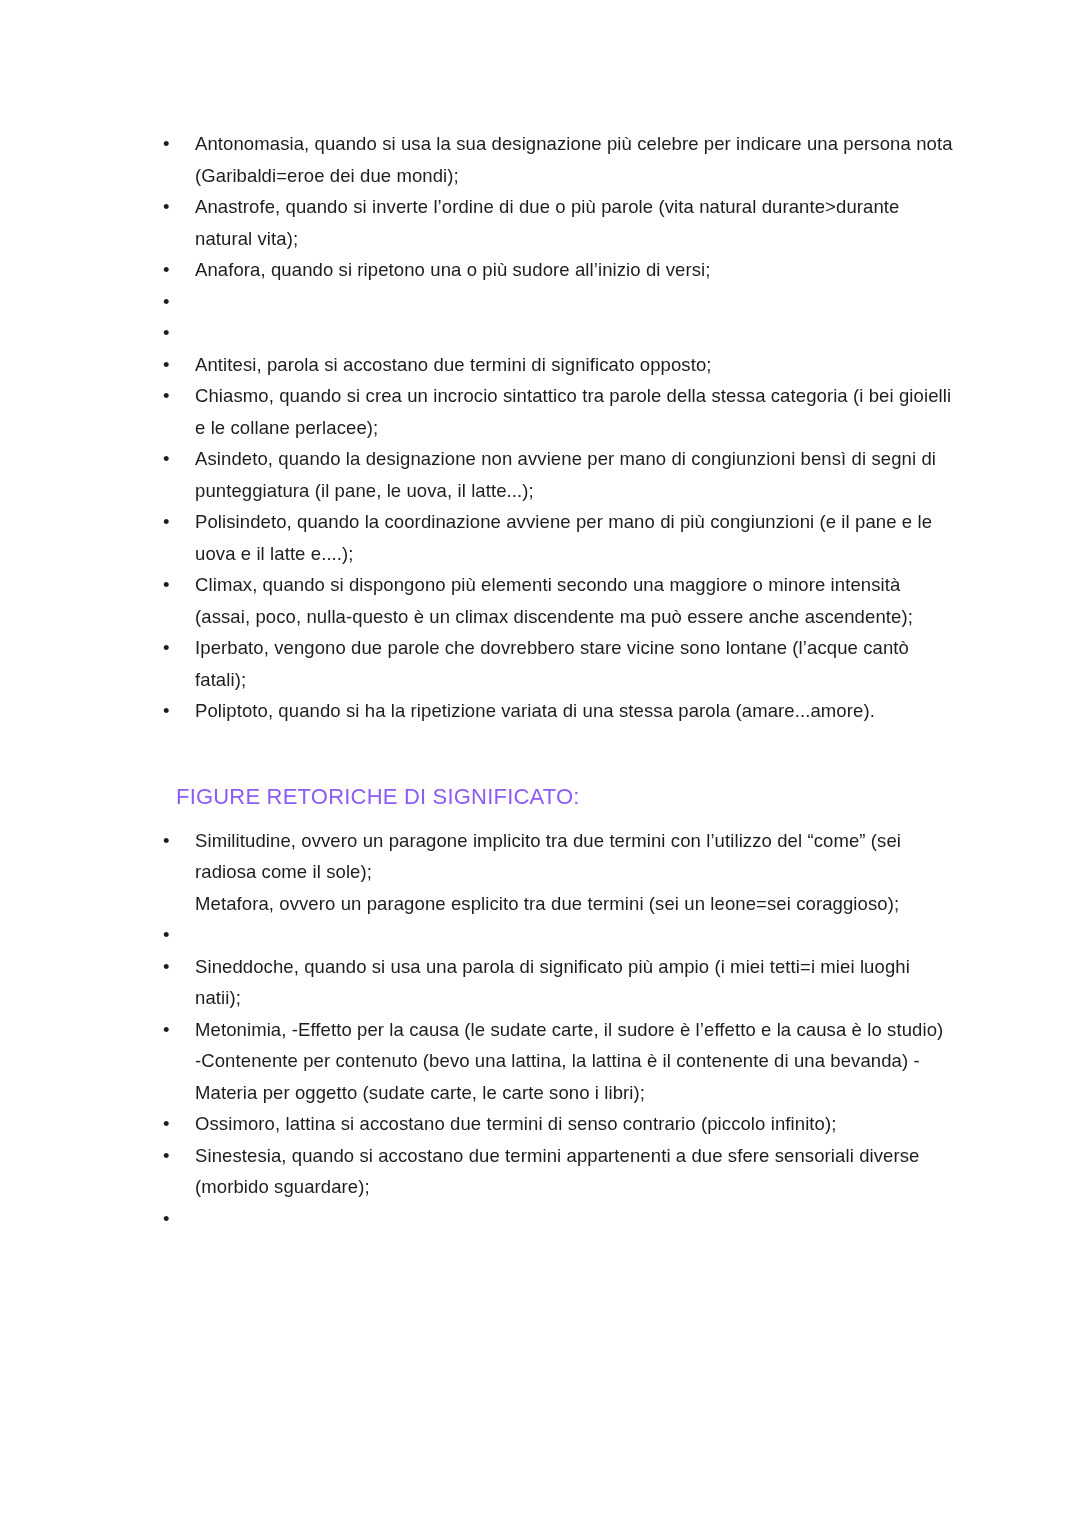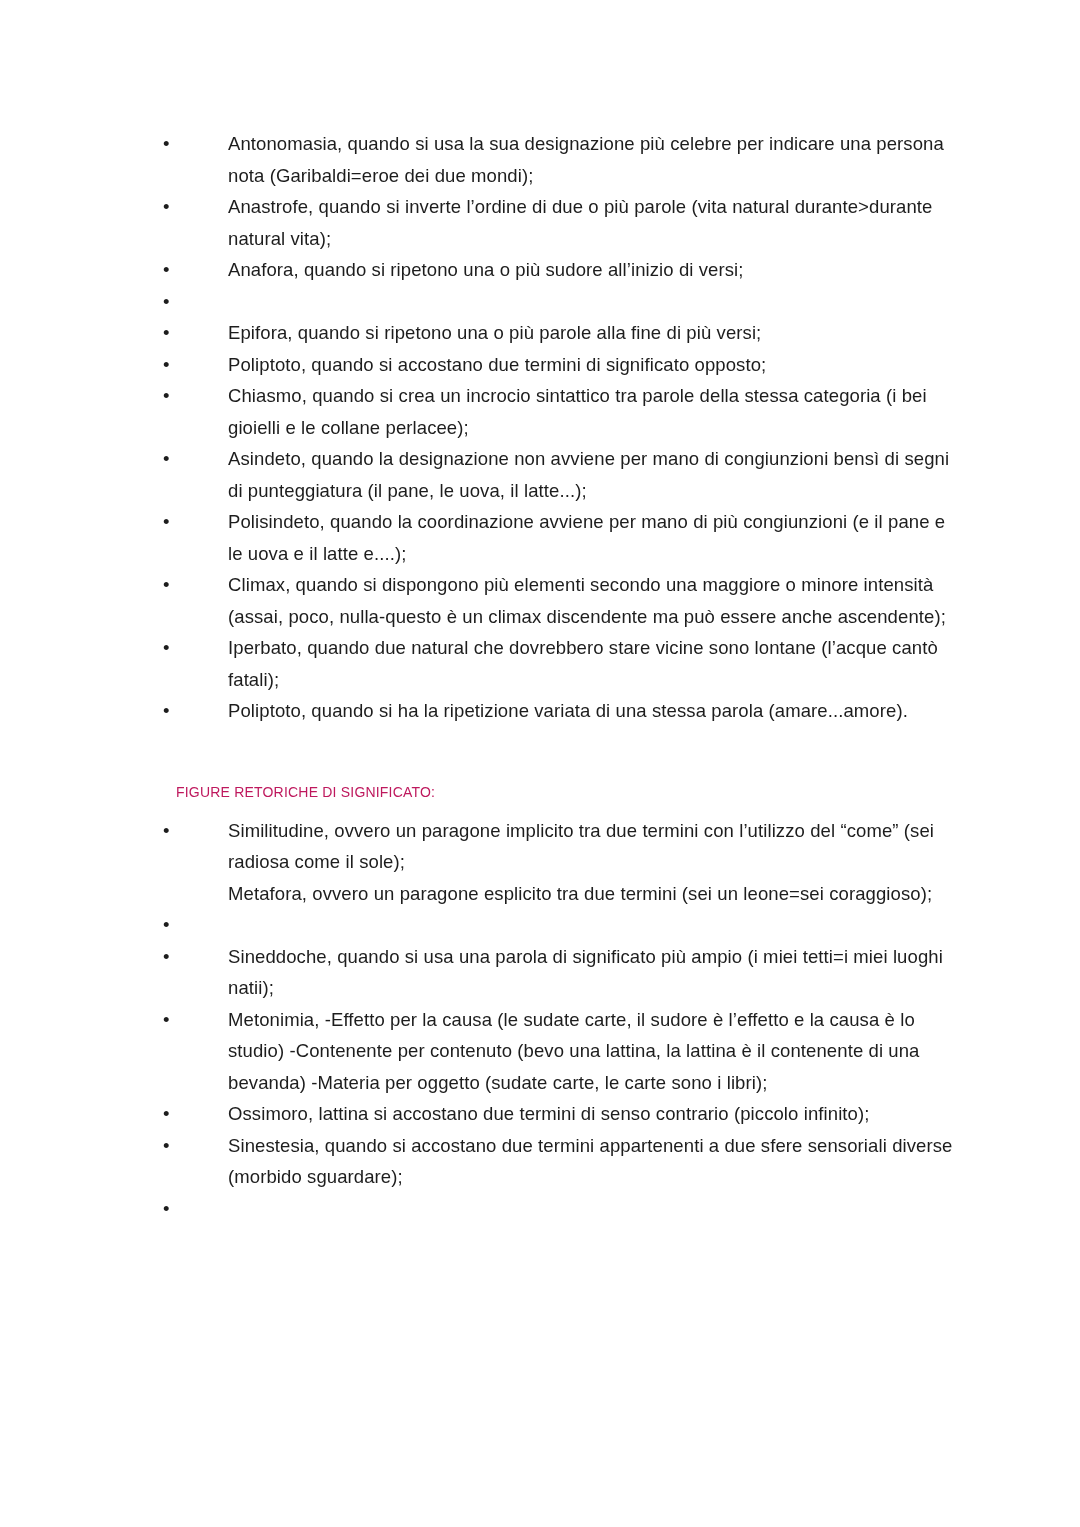--- a/index.html
+++ b/index.html
@@ -33,28 +33,27 @@
     flex: 0 0 32px;
     width: 32px;
     font-size: 18.5px;
     line-height: 31.5px;
     color: #1d1d1d;
   }
   .item-text {
     white-space: pre-wrap;
     max-width: 758px;
     letter-spacing: 0.1px;
-    margin-left: 33px;
   }
   h2.section-heading {
-    font-size: 14px;
+    font-size: 22px;
     font-weight: 400;
     letter-spacing: 0.2px;
     margin: 57px 0 15px 13px;
-    color: #be185d;
+    color: #8b5cf6;
   }
 </style>
 </head>
 <body>
 
 <div class="page">
 
   <ul class="bullet-list">
 
       <li class="list-item">
@@ -71,26 +70,25 @@
         <span class="bullet">•</span>
         <span class="item-text">Anafora, quando si ripetono una o più sudore all’inizio di versi;</span>
       </li>
 
       <li class="list-item">
         <span class="bullet">•</span>
       </li>
 
       <li class="list-item">
         <span class="bullet">•</span>
-        <span class="item-text">Epifora, quando si ripetono una o più parole alla fine di più versi;</span>
       </li>
 
       <li class="list-item">
         <span class="bullet">•</span>
-        <span class="item-text">Poliptoto, quando si accostano due termini di significato opposto;</span>
+        <span class="item-text">Antitesi, parola si accostano due termini di significato opposto;</span>
       </li>
 
       <li class="list-item">
         <span class="bullet">•</span>
         <span class="item-text">Chiasmo, quando si crea un incrocio sintattico tra parole della stessa categoria (i bei gioielli e le collane perlacee);</span>
       </li>
 
       <li class="list-item">
         <span class="bullet">•</span>
         <span class="item-text">Asindeto, quando la designazione non avviene per mano di congiunzioni bensì di segni di punteggiatura (il pane, le uova, il latte...);</span>
@@ -101,21 +99,21 @@
         <span class="item-text">Polisindeto, quando la coordinazione avviene per mano di più congiunzioni (e il pane e le uova e il latte e....);</span>
       </li>
 
       <li class="list-item">
         <span class="bullet">•</span>
         <span class="item-text">Climax, quando si dispongono più elementi secondo una maggiore o minore intensità (assai, poco, nulla-questo è un climax discendente ma può essere anche ascendente);</span>
       </li>
 
       <li class="list-item">
         <span class="bullet">•</span>
-        <span class="item-text">Iperbato, quando due natural che dovrebbero stare vicine sono lontane (l’acque cantò fatali);</span>
+        <span class="item-text">Iperbato, vengono due parole che dovrebbero stare vicine sono lontane (l’acque cantò fatali);</span>
       </li>
 
       <li class="list-item">
         <span class="bullet">•</span>
         <span class="item-text">Poliptoto, quando si ha la ripetizione variata di una stessa parola (amare...amore).</span>
       </li>
     </ul>
 
   <h2 class="section-heading">FIGURE RETORICHE DI SIGNIFICATO:</h2>
 

